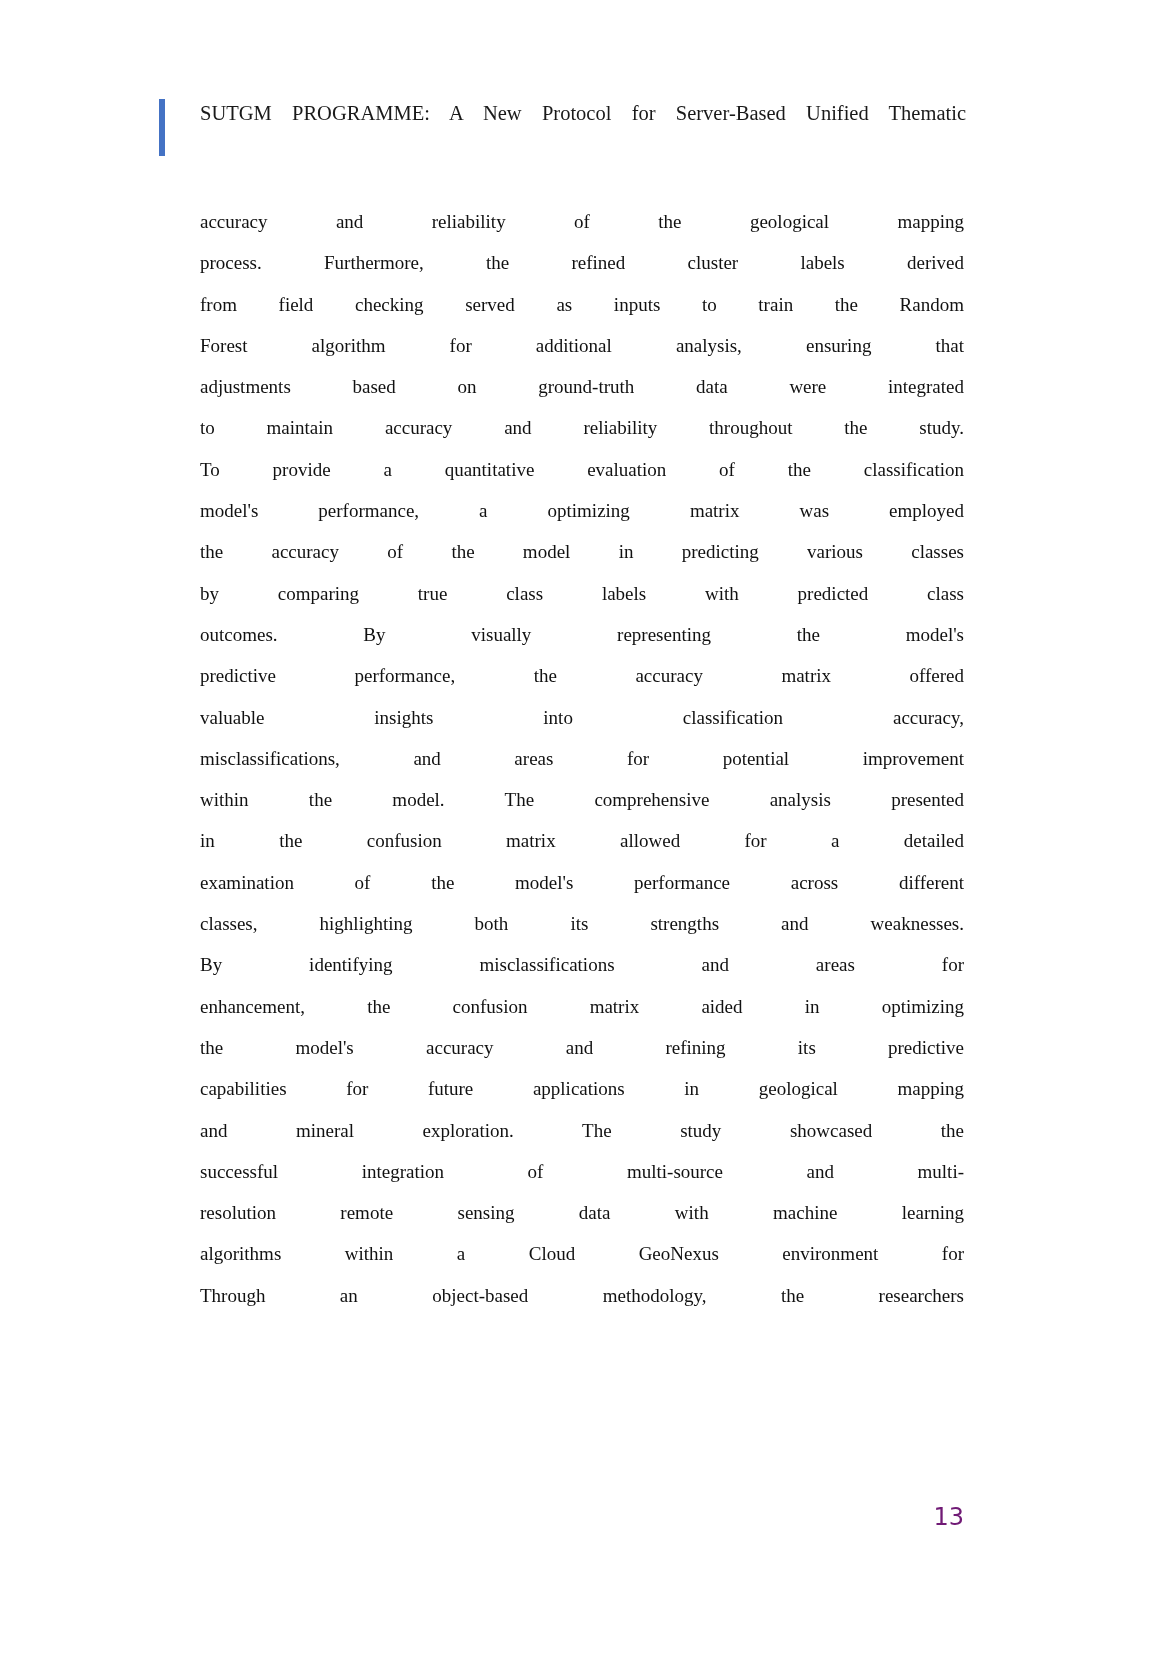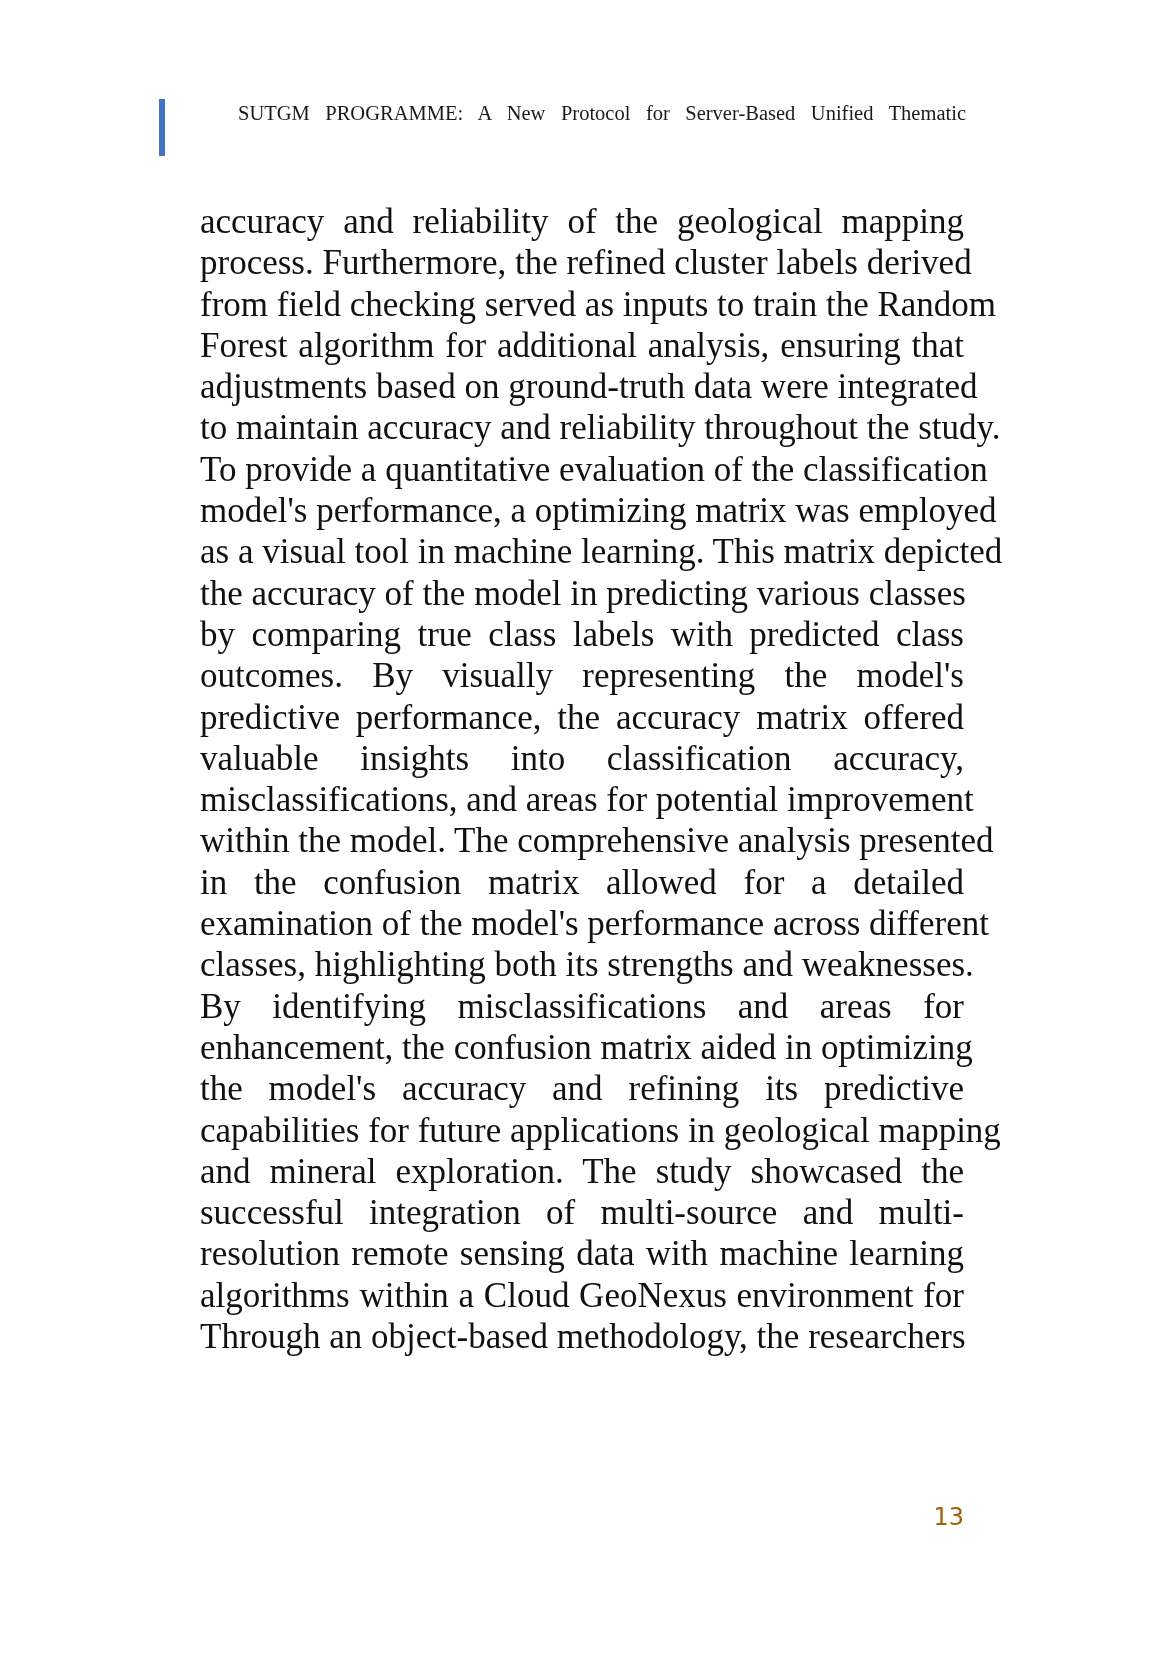--- a/index.html
+++ b/index.html
@@ -35,51 +35,50 @@
       top: 99px;
       width: 766px;
       font-family: "Liberation Serif", "DejaVu Serif", serif;
       font-size: 20.5px;
       line-height: 29px;
       color: #1a1a1a;
     }
     .running-header .hline {
       display: block;
       white-space: nowrap;
-      margin-left: 38px;
     }
     .running-header .hline.justify {
       text-align: justify;
       text-align-last: justify;
     }
     .body-text {
       position: absolute;
       left: 200px;
       top: 201px;
       width: 764px;
       font-family: "Liberation Serif", "DejaVu Serif", serif;
-      font-size: 35px;
+      font-size: 19px;
       line-height: 41.3px;
       color: #111111;
     }
     .body-text .line {
       display: block;
       white-space: nowrap;
       text-align: justify;
       text-align-last: justify;
       height: 41.3px;
     }
     .page-number {
       position: absolute;
       right: 202px;
       top: 1502px;
       font-family: "DejaVu Sans", "Liberation Sans", sans-serif;
       font-size: 24px;
       line-height: 30px;
-      color: #a16207;
+      color: #701a75;
     }
   </style>
 </head>
 <body>
 
 <div class="page">
 
   <div class="header-bar" style="background: rgb(68, 114, 196);"></div>
 
   <div class="running-header">
@@ -88,21 +87,20 @@
 
   <div class="body-text">
     <span class="line">accuracy and reliability of the geological mapping</span>
     <span class="line">process. Furthermore, the refined cluster labels derived</span>
     <span class="line">from field checking served as inputs to train the Random</span>
     <span class="line">Forest algorithm for additional analysis, ensuring that</span>
     <span class="line">adjustments based on ground-truth data were integrated</span>
     <span class="line">to maintain accuracy and reliability throughout the study.</span>
     <span class="line">To provide a quantitative evaluation of the classification</span>
     <span class="line">model's performance, a optimizing matrix was employed</span>
-    <span class="line">as a visual tool in machine learning. This matrix depicted</span>
     <span class="line">the accuracy of the model in predicting various classes</span>
     <span class="line">by comparing true class labels with predicted class</span>
     <span class="line">outcomes. By visually representing the model's</span>
     <span class="line">predictive performance, the accuracy matrix offered</span>
     <span class="line">valuable insights into classification accuracy,</span>
     <span class="line">misclassifications, and areas for potential improvement</span>
     <span class="line">within the model. The comprehensive analysis presented</span>
     <span class="line">in the confusion matrix allowed for a detailed</span>
     <span class="line">examination of the model's performance across different</span>
     <span class="line">classes, highlighting both its strengths and weaknesses.</span>

